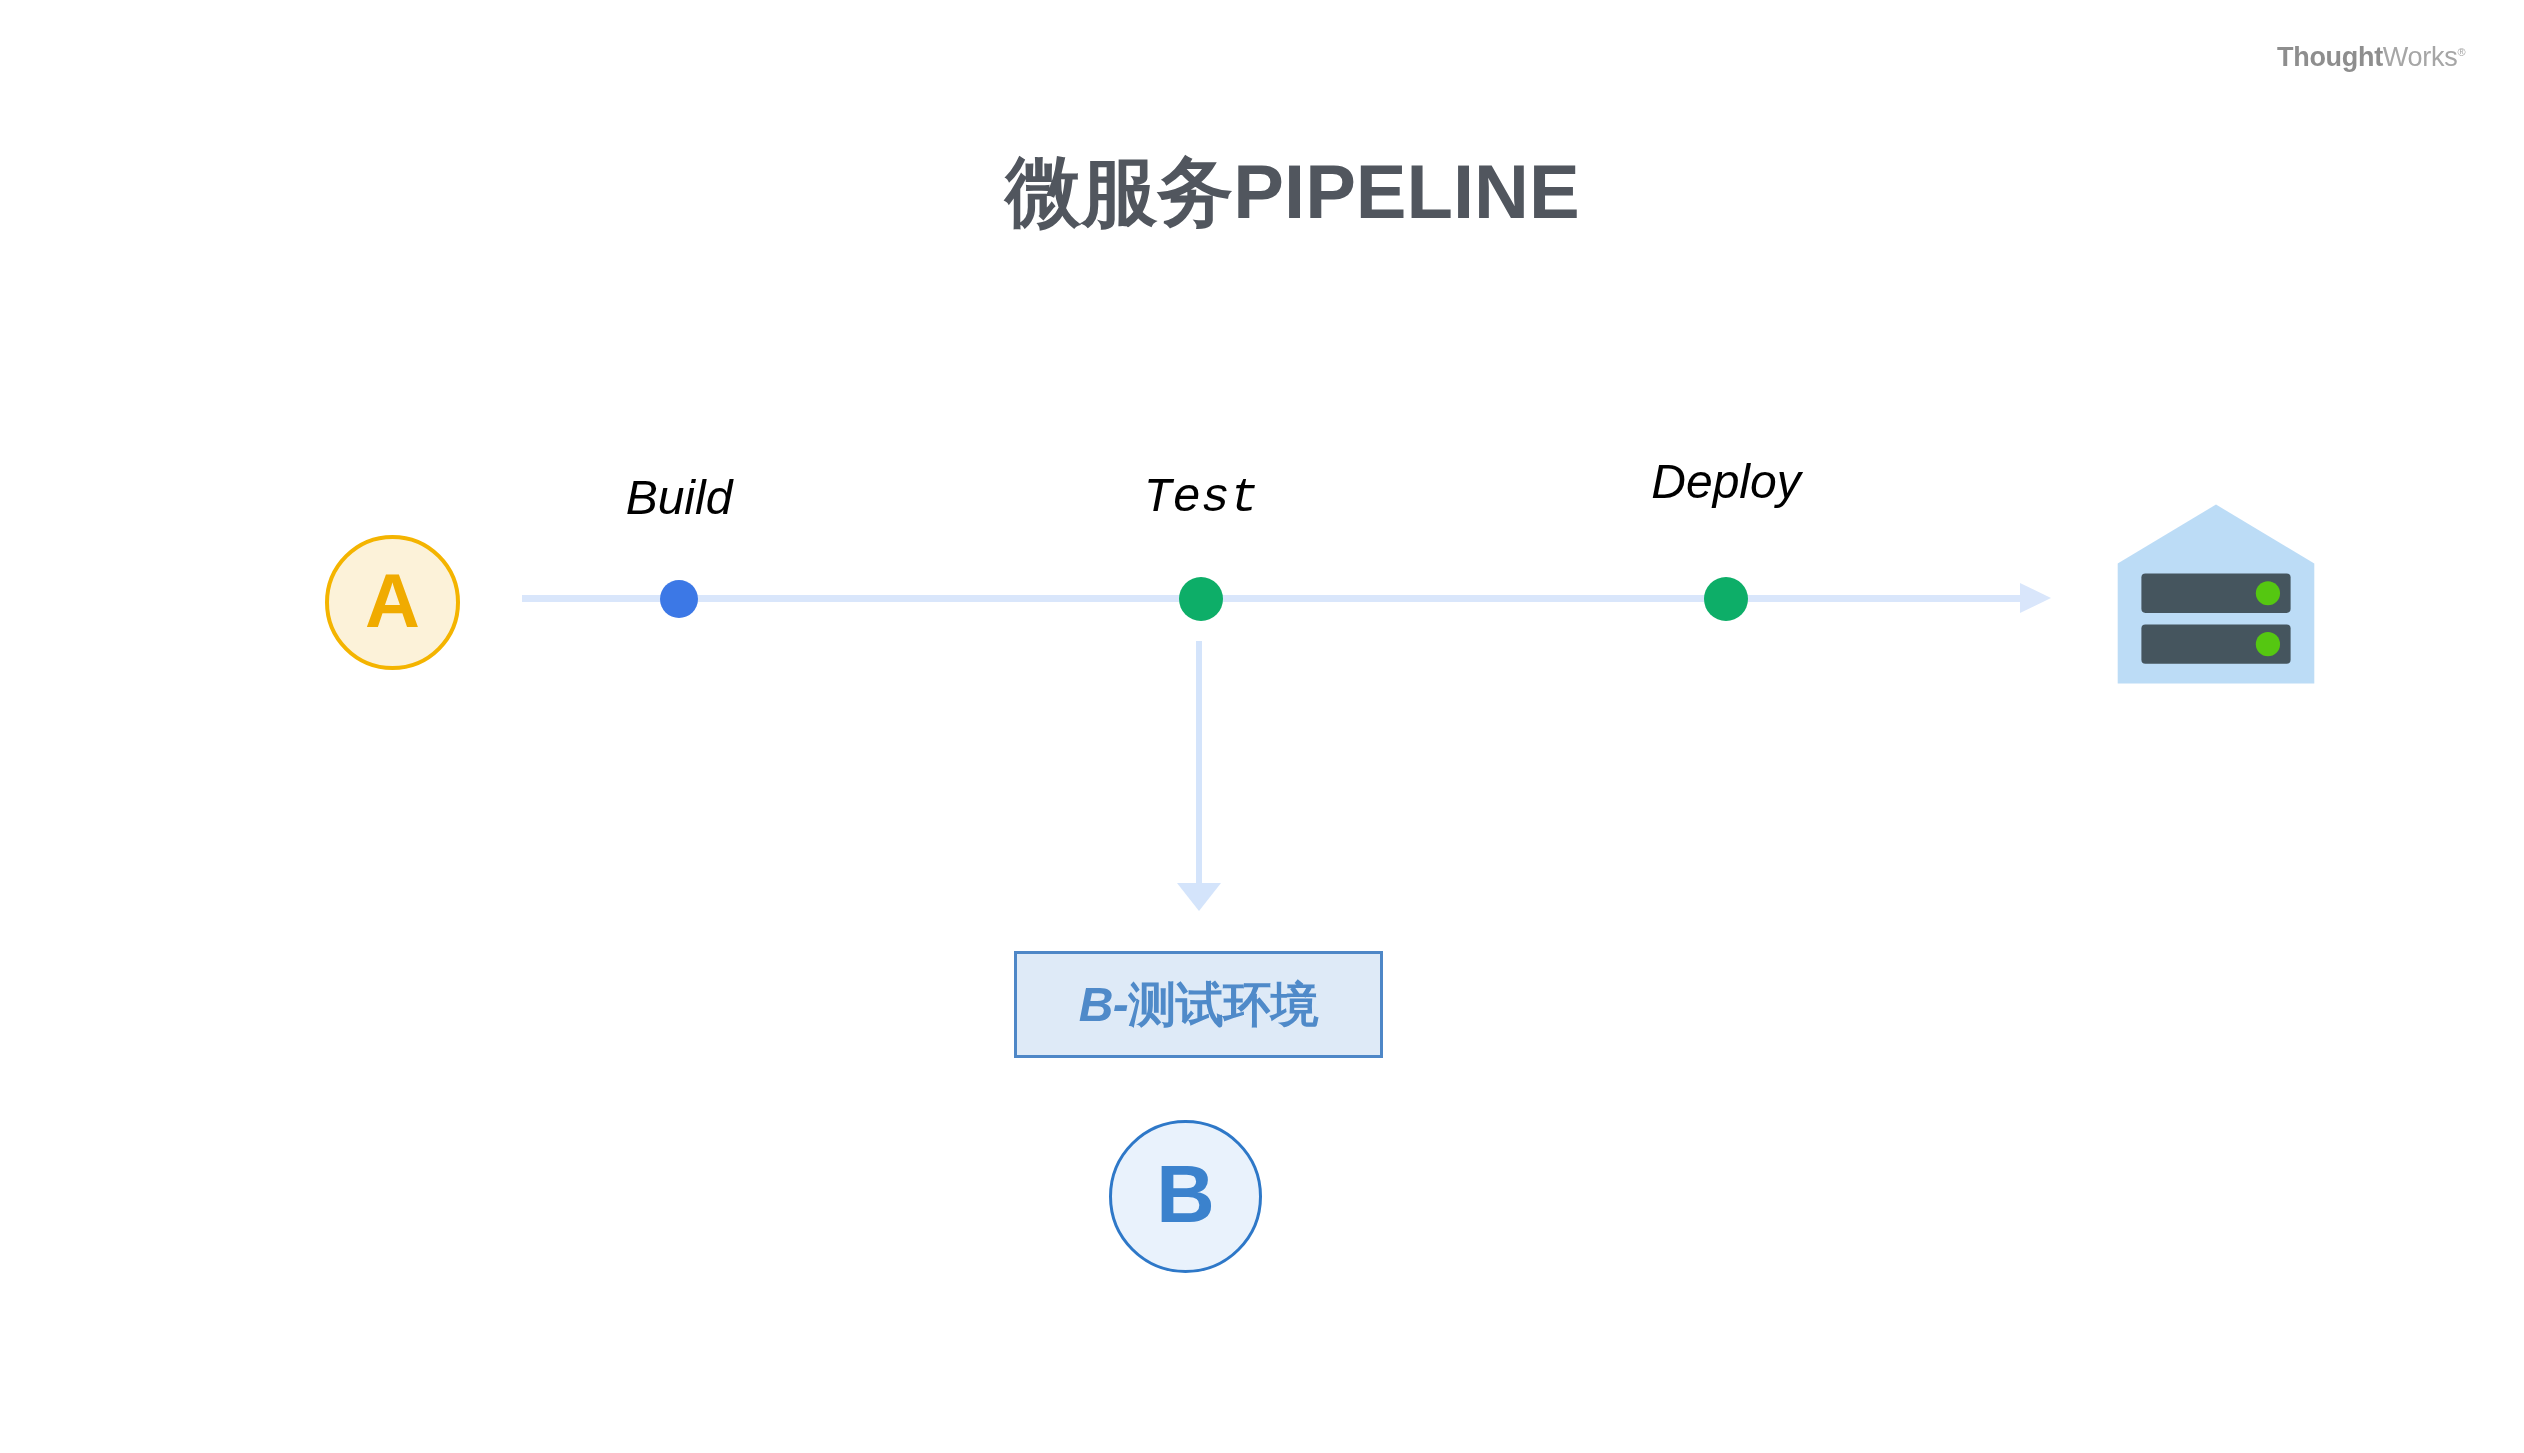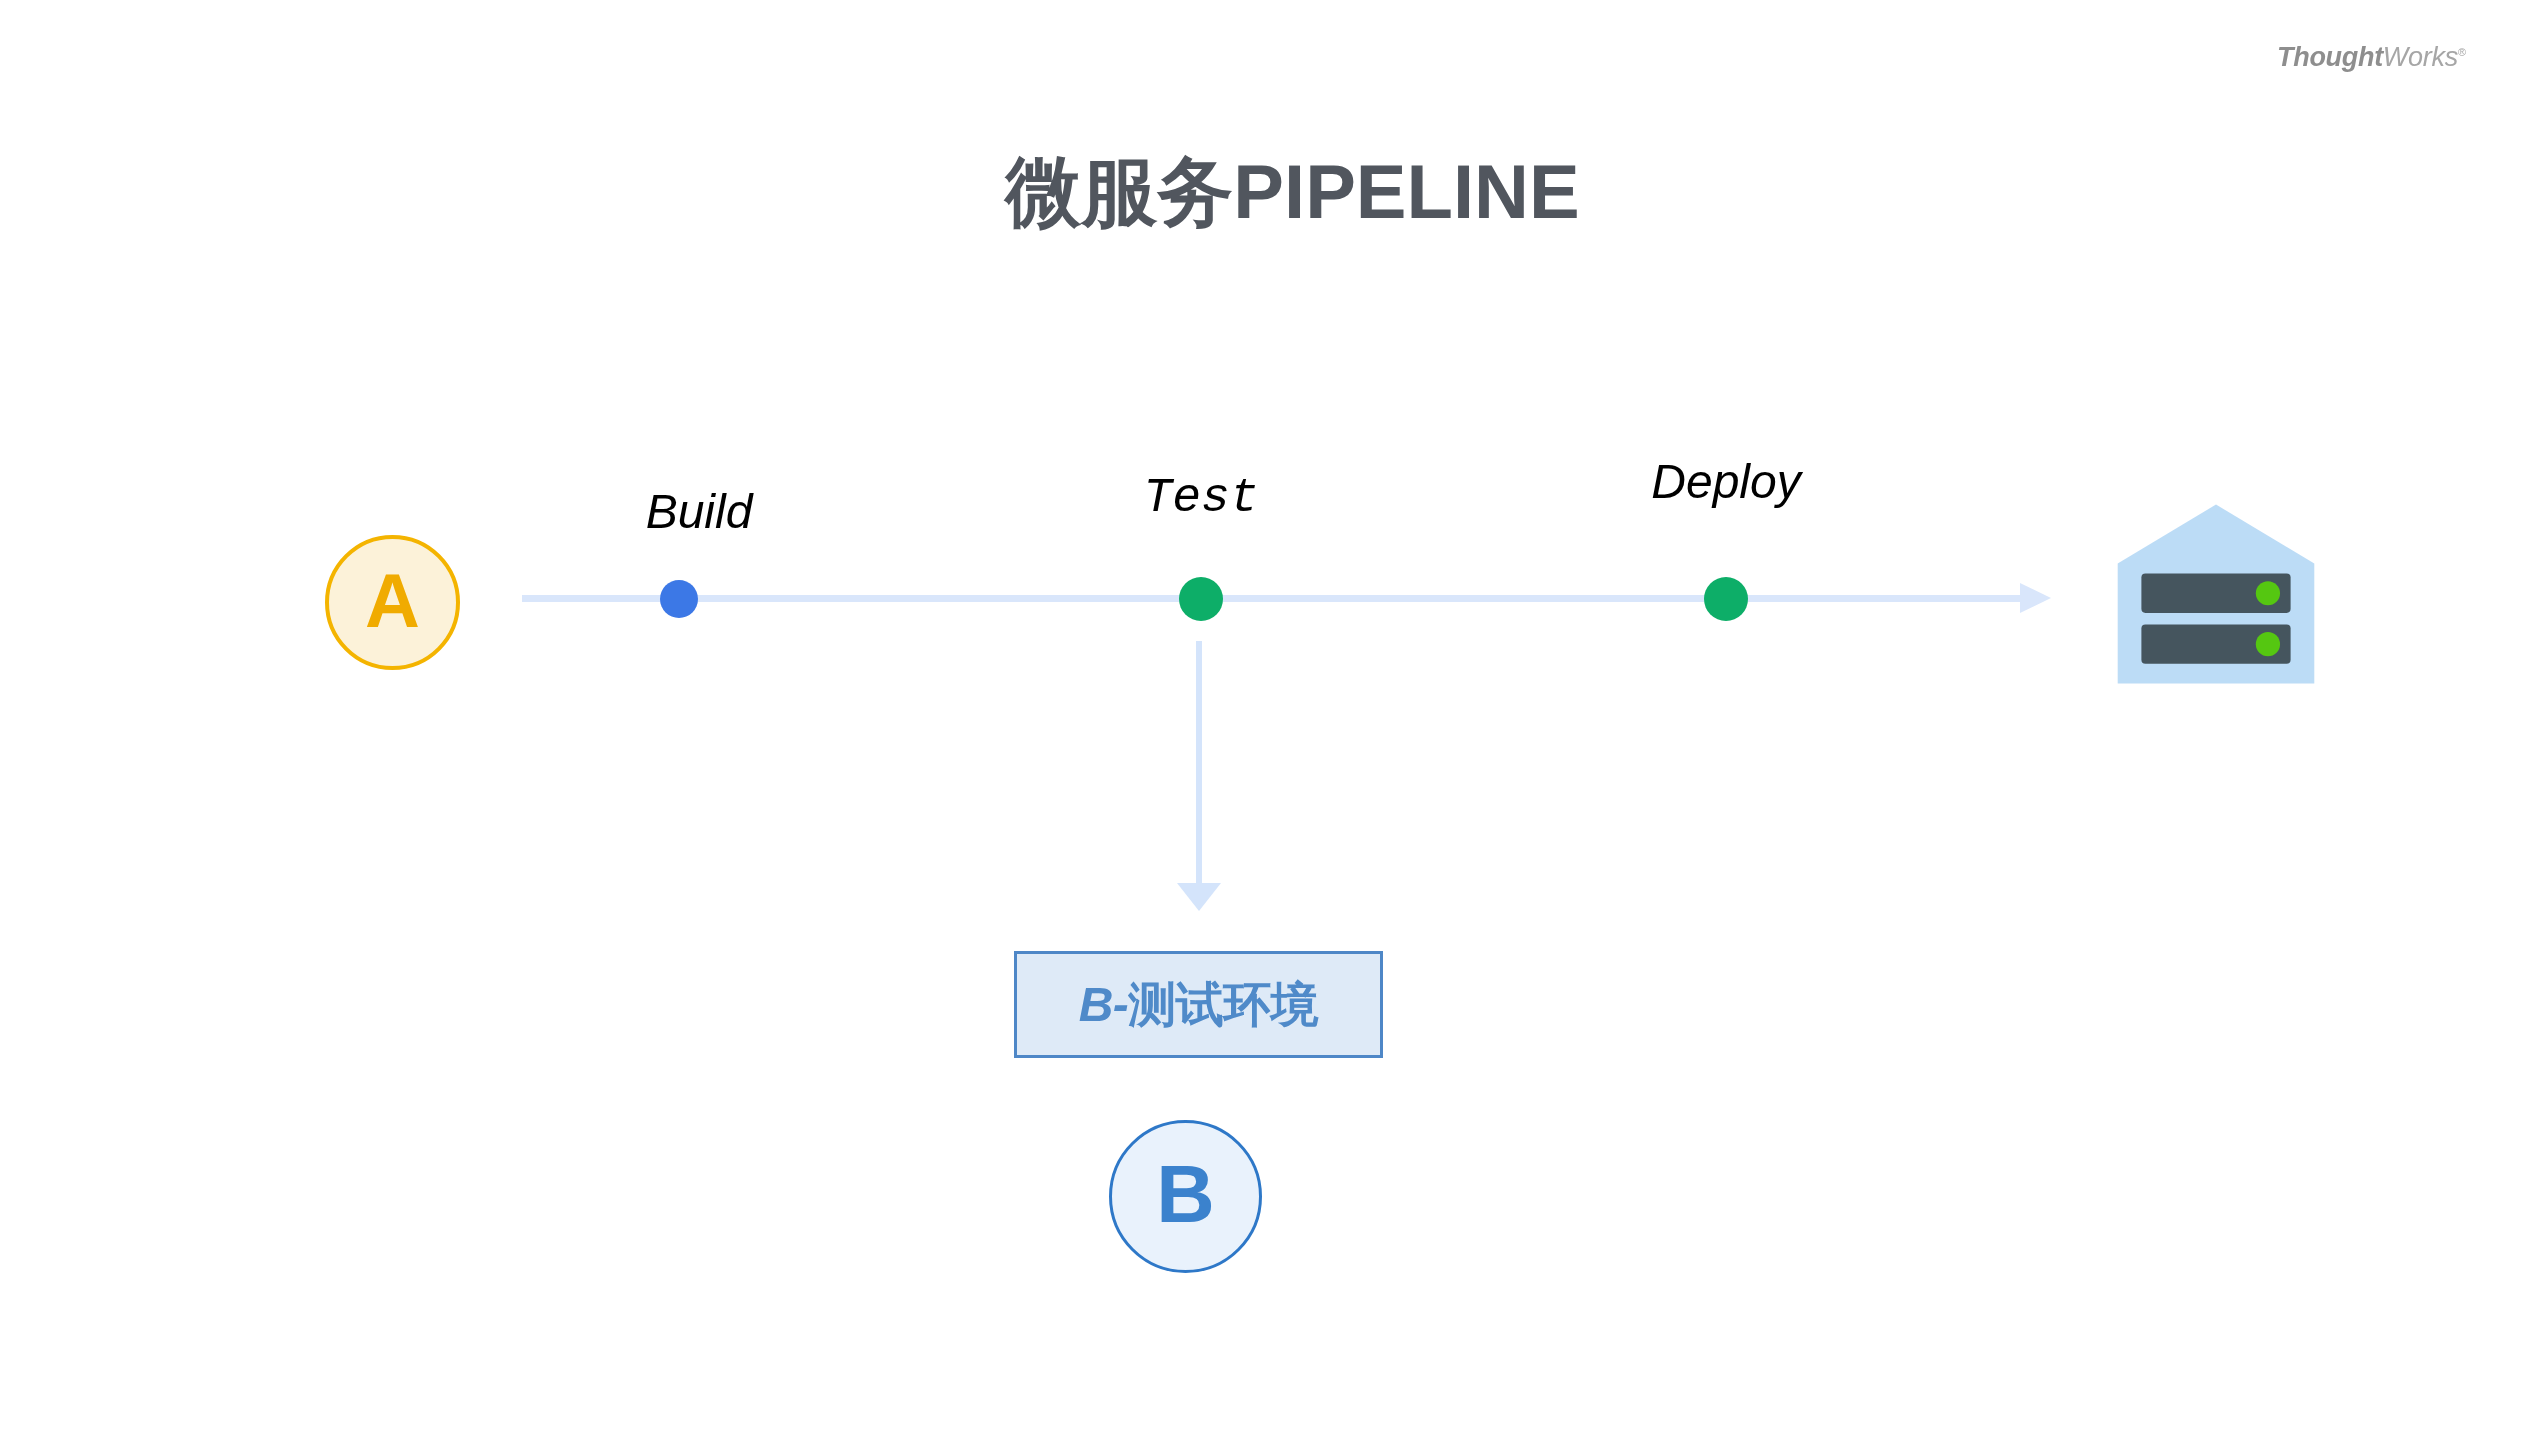--- a/index.html
+++ b/index.html
@@ -23,21 +23,20 @@
   #brand-logo {
     position: absolute;
     left: 2277px;
     top: 44px;
     font-size: 27px;
     letter-spacing: -0.3px;
     white-space: nowrap;
     line-height: 1;
     color: #9a9a9a;
     user-select: none;
-    font-style: italic;
   }
   #brand-logo .lg-bold {
     font-weight: bold;
     color: #8e8e8e;
   }
   #brand-logo .lg-light {
     font-weight: normal;
     color: #a6a6a6;
   }
   #brand-logo .lg-tm {
@@ -206,21 +205,21 @@
   <div id="brand-logo">
     <span class="lg-bold">Thought</span><span class="lg-light">Works</span><span class="lg-tm">®</span>
   </div>
 
   <div id="slide-title">微服务PIPELINE</div>
 
   <div id="timeline-line"></div>
   <div id="timeline-arrowhead"></div>
 
   <div id="stages-layer">
-      <div class="stage-label" style="left: 679px; top: 488px; margin-left: 20px;">Build</div>
+      <div class="stage-label" style="left: 679px; top: 474px;">Build</div>
       <div class="stage-dot" style="left: 679px; top: 599px; width: 38px; height: 38px; background: rgb(60, 120, 230);"></div>
       <div class="stage-label" style="left: 1201px; top: 474px; font-family: Liberation Mono, monospace;">Test</div>
       <div class="stage-dot" style="left: 1201px; top: 599px; width: 44px; height: 44px; background: rgb(13, 174, 104);"></div>
       <div class="stage-label" style="left: 1726px; top: 458px;">Deploy</div>
       <div class="stage-dot" style="left: 1726px; top: 599px; width: 44px; height: 44px; background: rgb(13, 174, 104);"></div>
     </div>
 
   <div id="branch-arrow-shaft"></div>
   <div id="branch-arrow-head"></div>
 

